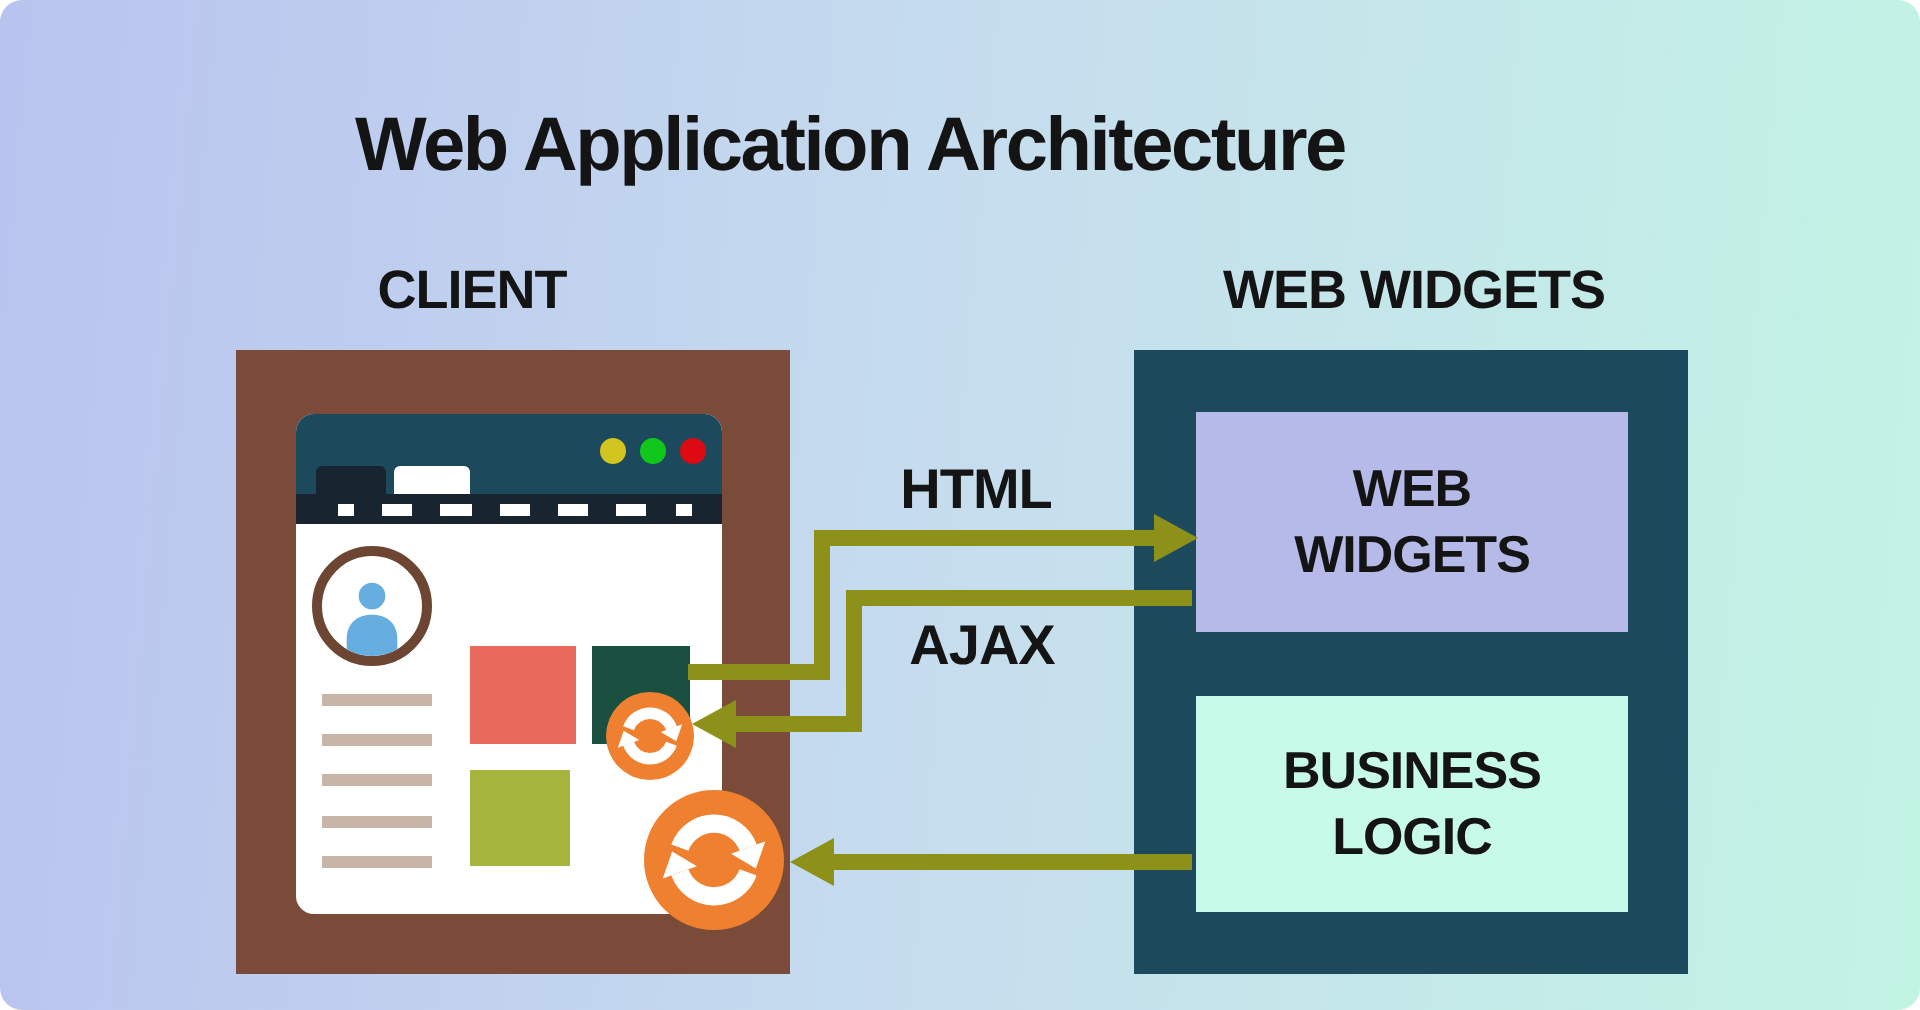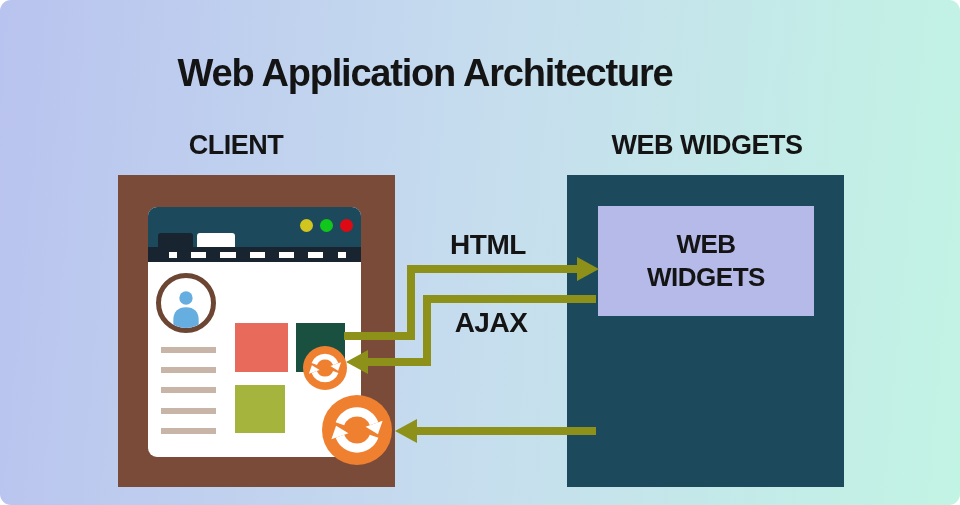--- a/index.html
+++ b/index.html
@@ -117,20 +117,24 @@
       <div class="abs tline tl4"></div>
       <div class="abs tline tl5"></div>
     </div>
   </div>
 
   <div class="abs server-box">
     <div class="abs inner-box web-services">
       <div>WEB</div>
       <div>WIDGETS</div>
     </div>
+    <div class="abs inner-box business-logic">
+      <div>BUSINESS</div>
+      <div>LOGIC</div>
+    </div>
   </div>
 
   <div class="abs sync small">
     <svg viewBox="0 0 100 100">
       <circle cx="50" cy="50" r="50" fill="var(--sync_orange,#ef8030)"></circle>
       <g>
         <path d="M25.6 41.1 A26 26 0 0 1 74.4 41.1" fill="none" stroke="#fff" stroke-width="13"></path>
         <polygon points="62.2,45.5 86.6,36.7 79.9,56.1" fill="#fff"></polygon>
       </g>
       <g transform="rotate(180 50 50)">

